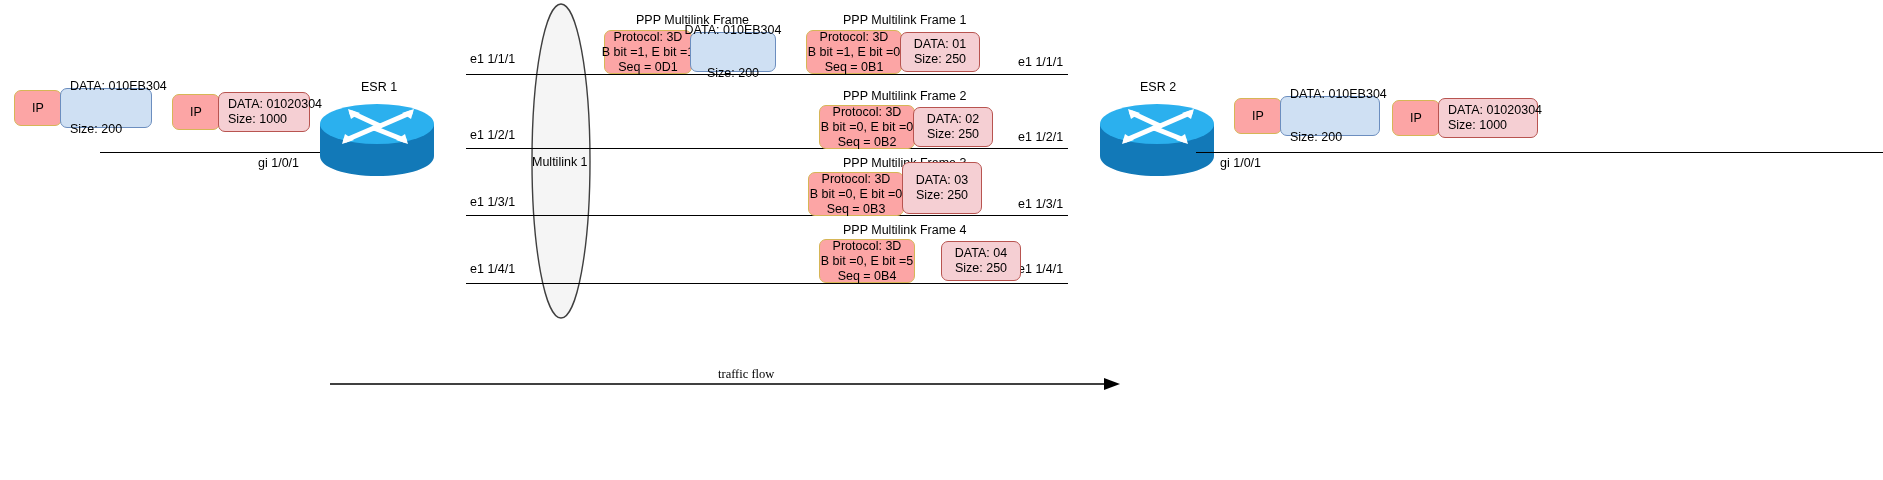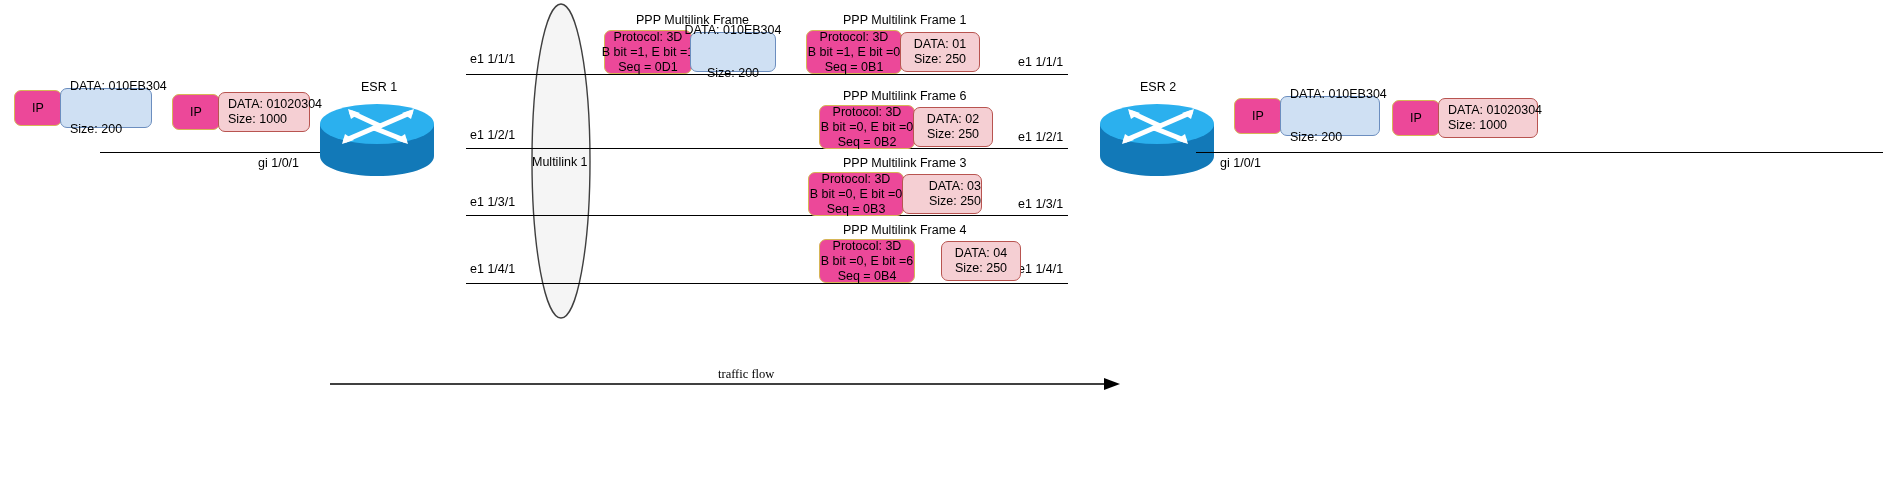--- a/index.html
+++ b/index.html
@@ -12,21 +12,21 @@
 
   
   .chip{
     position:absolute;
     box-sizing:border-box;
     border-radius:7px;
     display:flex;flex-direction:column;align-items:center;justify-content:center;
     font-size:12.5px;line-height:15px;
     white-space:nowrap;
   }
-  .chip.amber{background:#ec4899;border:1.3px solid #d6b656;}
+  .chip.amber{background:#fca5a5;border:1.3px solid #d6b656;}
   .chip.blue {background:#cfe0f3;border:1.3px solid #6c8ebf;gap:28px;}
   .chip.red  {background:#f5cfd3;border:1.3px solid #b85450;}
   .chip .ln{display:block;}
   .chip.left-align{align-items:flex-start;padding-left:9px;}
 
   
   .router{position:absolute;width:118px;height:76px;}
   .router svg{display:block;width:118px;height:76px;}
 
   .rlabel{position:absolute;font-size:12.5px;white-space:nowrap;}
@@ -120,54 +120,54 @@
   </div>
   <div class="chip red" style="left:900px;top:32px;width:80px;height:40px;justify-content:center;">
     <span class="ln">DATA: 01</span>
     <span class="ln">Size: 250</span>
   </div>
 
   <div class="hline" style="left:466px;top:148px;width:602px;"></div>
   <div class="ifl" style="left:470px;top:128px;">e1 1/2/1</div>
   <div class="ifl" style="left:1018px;top:130px;">e1 1/2/1</div>
 
-  <div class="frametitle" style="left:843px;top:89px;">PPP Multilink Frame 6</div>
+  <div class="frametitle" style="left:843px;top:89px;">PPP Multilink Frame 2</div>
   <div class="chip amber" style="left:819px;top:105px;width:96px;height:44px;">
     <span class="ln">Protocol: 3D</span>
     <span class="ln">B bit =0, E bit =0</span>
     <span class="ln">Seq = 0B2</span>
   </div>
   <div class="chip red" style="left:913px;top:107px;width:80px;height:40px;">
     <span class="ln">DATA: 02</span>
     <span class="ln">Size: 250</span>
   </div>
 
   <div class="hline" style="left:466px;top:215px;width:602px;"></div>
   <div class="ifl" style="left:470px;top:195px;">e1 1/3/1</div>
   <div class="ifl" style="left:1018px;top:197px;">e1 1/3/1</div>
 
   <div class="frametitle" style="left:843px;top:156px;">PPP Multilink Frame 3</div>
   <div class="chip amber" style="left:808px;top:172px;width:96px;height:44px;">
     <span class="ln">Protocol: 3D</span>
     <span class="ln">B bit =0, E bit =0</span>
     <span class="ln">Seq = 0B3</span>
   </div>
-  <div class="chip red" style="left:902px;top:174px;width:80px;height:40px;align-items:flex-end;">
+  <div class="chip red" style="left:902px;top:162px;width:80px;height:52px;">
     <span class="ln">DATA: 03</span>
     <span class="ln">Size: 250</span>
   </div>
 
   <div class="hline" style="left:466px;top:283px;width:602px;"></div>
   <div class="ifl" style="left:470px;top:262px;">e1 1/4/1</div>
   <div class="ifl" style="left:1018px;top:262px;">e1 1/4/1</div>
 
   <div class="frametitle" style="left:843px;top:223px;">PPP Multilink Frame 4</div>
   <div class="chip amber" style="left:819px;top:239px;width:96px;height:44px;">
     <span class="ln">Protocol: 3D</span>
-    <span class="ln">B bit =0, E bit =6</span>
+    <span class="ln">B bit =0, E bit =5</span>
     <span class="ln">Seq = 0B4</span>
   </div>
   <div class="chip red" style="left:913px;top:241px;width:80px;height:40px;margin-left:28px;">
     <span class="ln">DATA: 04</span>
     <span class="ln">Size: 250</span>
   </div>
 
   <div class="rlabel" style="left:1140px;top:80px;">ESR 2</div>
 
   <div class="router" style="left:1098px;top:102px;">

